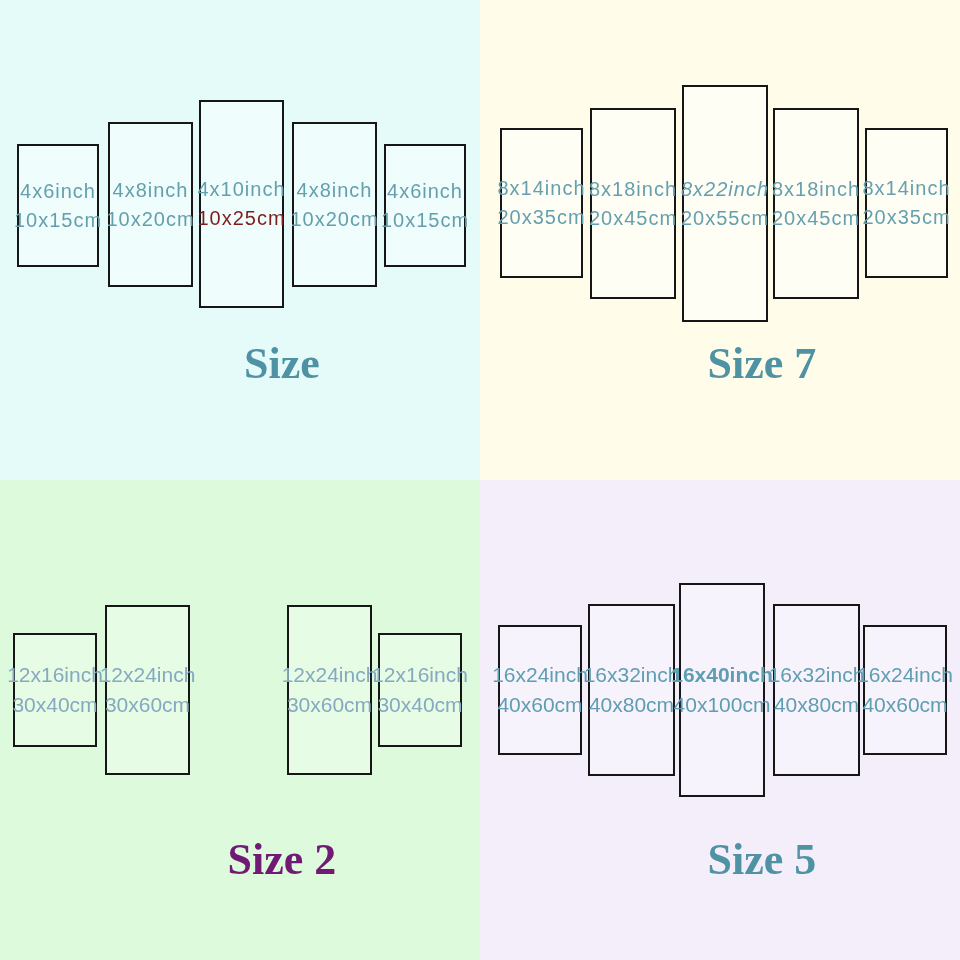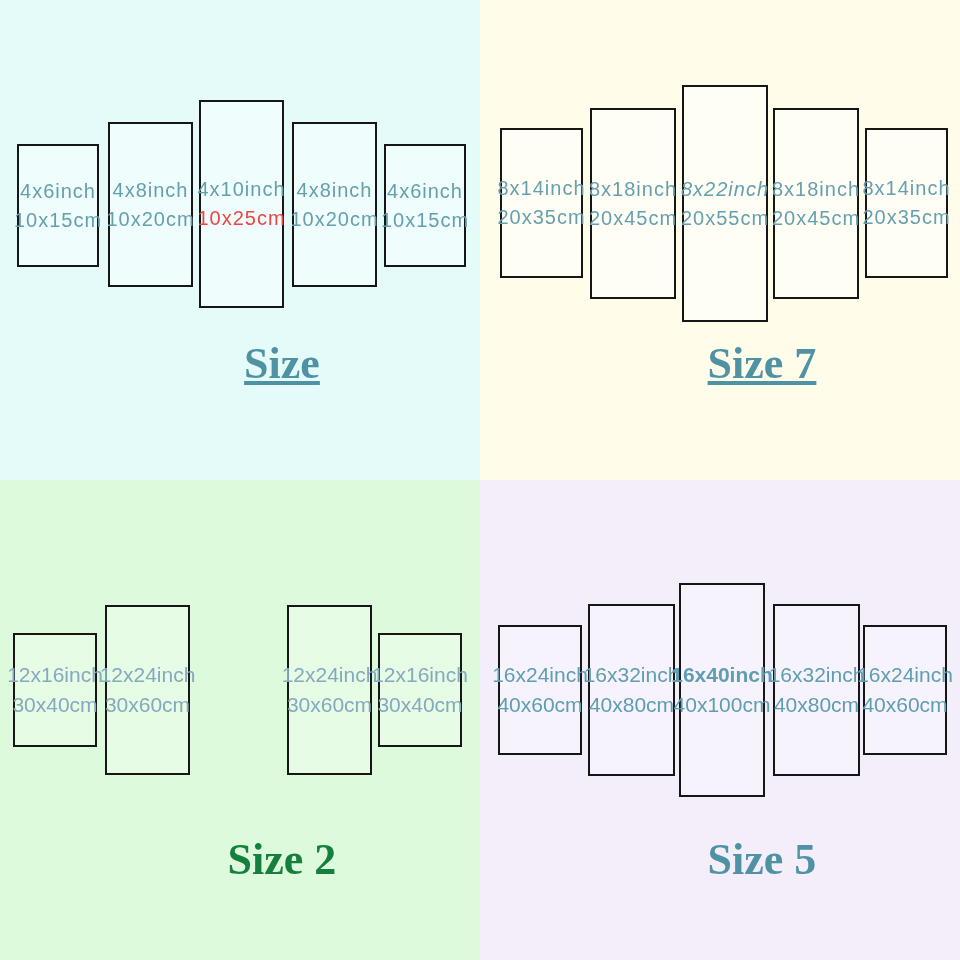--- a/index.html
+++ b/index.html
@@ -40,40 +40,40 @@
   }
   .quad-title {
     position: absolute;
     left: 0; width: 100%;
     text-align: center;
     font-family: "Liberation Serif", serif;
     font-weight: bold;
     font-size: 44px;
     letter-spacing: 0px;
   }
-  .quad-top .quad-title { top: 338px; text-decoration: underline; }
+  .quad-top .quad-title { top: 338px; }
   .quad-bottom .quad-title { top: 354px; }
 </style>
 </head>
 <body>
 
 <div id="page">
 
   <div class="quadrant quad-top" style="background-color: rgb(228, 251, 250);">
     <div class="panel" style="left: 17px; top: 144px; width: 82px; height: 123px; background-color: rgb(239, 254, 253); border-color: rgb(22, 22, 22);">
       <div class="panel-line" style="color: rgb(100, 159, 173);">4x6inch</div>
       <div class="panel-line" style="color: rgb(100, 159, 173);">10x15cm</div>
     </div>
     <div class="panel" style="left: 108px; top: 122px; width: 85px; height: 165px; background-color: rgb(239, 254, 253); border-color: rgb(22, 22, 22);">
       <div class="panel-line" style="color: rgb(100, 159, 173);">4x8inch</div>
       <div class="panel-line" style="color: rgb(100, 159, 173);">10x20cm</div>
     </div>
     <div class="panel" style="left: 199px; top: 100px; width: 85px; height: 208px; background-color: rgb(239, 254, 253); border-color: rgb(22, 22, 22);">
       <div class="panel-line" style="color: rgb(100, 159, 173);">4x10inch</div>
-      <div class="panel-line" style="color: #ef4444;">10x25cm</div>
+      <div class="panel-line" style="color: #7f1d1d;">10x25cm</div>
     </div>
     <div class="panel" style="left: 292px; top: 122px; width: 85px; height: 165px; background-color: rgb(239, 254, 253); border-color: rgb(22, 22, 22);">
       <div class="panel-line" style="color: rgb(100, 159, 173);">4x8inch</div>
       <div class="panel-line" style="color: rgb(100, 159, 173);">10x20cm</div>
     </div>
     <div class="panel" style="left: 384px; top: 144px; width: 82px; height: 123px; background-color: rgb(239, 254, 253); border-color: rgb(22, 22, 22);">
       <div class="panel-line" style="color: rgb(100, 159, 173);">4x6inch</div>
       <div class="panel-line" style="color: rgb(100, 159, 173);">10x15cm</div>
     </div>
     <div class="quad-title" style="color: rgb(78, 146, 164);">Size</div>
@@ -113,21 +113,21 @@
       <div class="panel-line" style="color: rgb(132, 169, 192);">30x60cm</div>
     </div>
     <div class="panel" style="left: 287px; top: 125px; width: 85px; height: 170px; background-color: rgb(231, 252, 228); border-color: rgb(22, 22, 22);">
       <div class="panel-line" style="color: rgb(132, 169, 192);">12x24inch</div>
       <div class="panel-line" style="color: rgb(132, 169, 192);">30x60cm</div>
     </div>
     <div class="panel" style="left: 378px; top: 153px; width: 84px; height: 114px; background-color: rgb(231, 252, 228); border-color: rgb(22, 22, 22);">
       <div class="panel-line" style="color: rgb(132, 169, 192);">12x16inch</div>
       <div class="panel-line" style="color: rgb(132, 169, 192);">30x40cm</div>
     </div>
-    <div class="quad-title" style="color: #15803d;">Size 2</div>
+    <div class="quad-title" style="color: #701a75;">Size 2</div>
   </div>
 
   <div class="quadrant quad-bottom" style="background-color: rgb(243, 238, 250);">
     <div class="panel" style="left: 18px; top: 145px; width: 84px; height: 130px; background-color: rgb(247, 243, 252); border-color: rgb(22, 22, 22);">
       <div class="panel-line" style="color: rgb(95, 157, 177);">16x24inch</div>
       <div class="panel-line" style="color: rgb(95, 157, 177);">40x60cm</div>
     </div>
     <div class="panel" style="left: 108px; top: 124px; width: 87px; height: 172px; background-color: rgb(247, 243, 252); border-color: rgb(22, 22, 22);">
       <div class="panel-line" style="color: rgb(95, 157, 177);">16x32inch</div>
       <div class="panel-line" style="color: rgb(95, 157, 177);">40x80cm</div>

